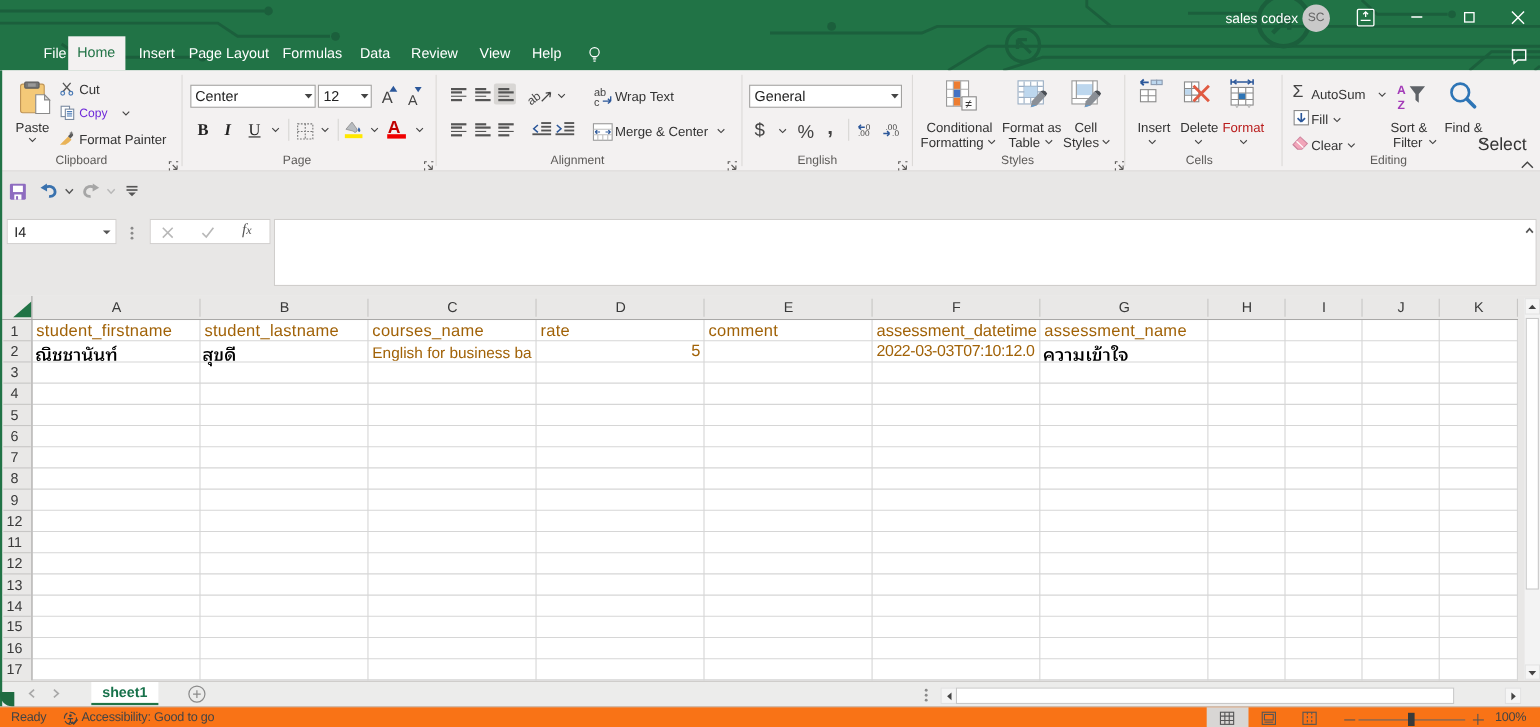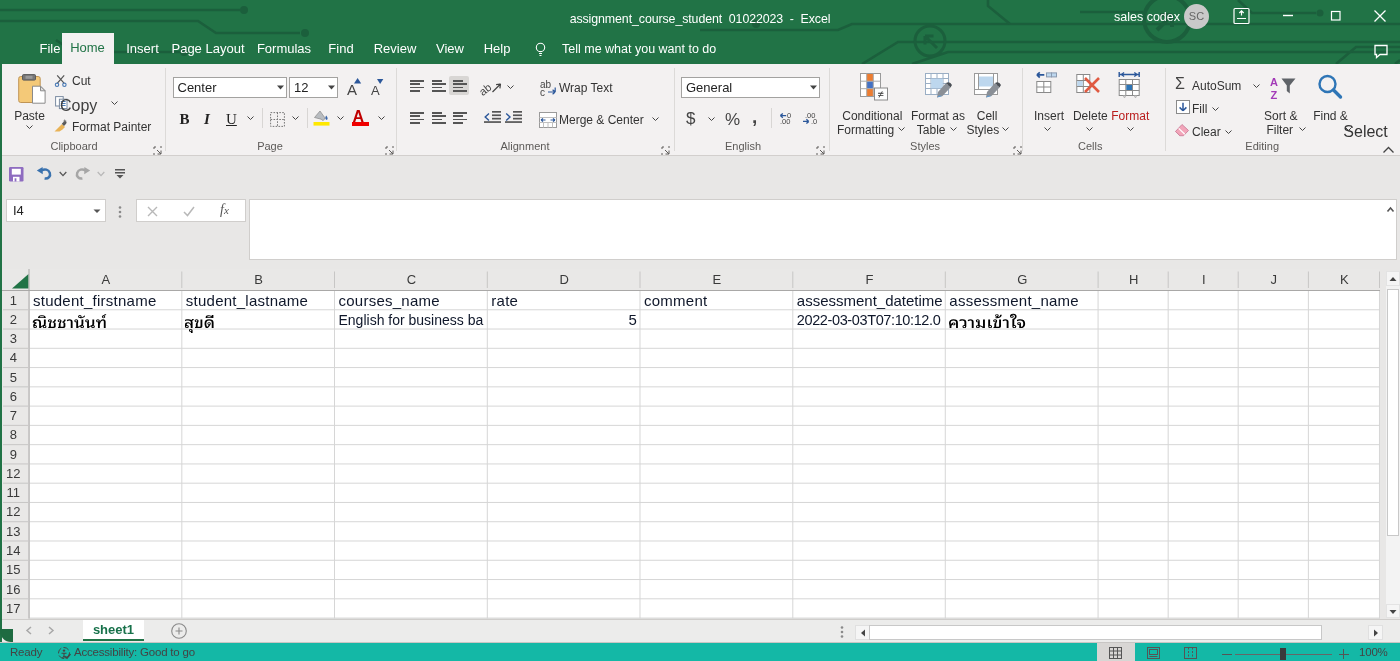--- a/index.html
+++ b/index.html
@@ -18,24 +18,24 @@
 .rtxt{position:absolute;font-size:12px;color:#333;white-space:nowrap}
 .cb{position:absolute;background:#fff;border:1px solid #a3a2a0;font-size:12px;color:#222;white-space:nowrap}
 .sel{position:absolute;background:#d8d6d4;border-radius:2px}
 #qfarea{position:absolute;left:0;top:156px;width:1400px;height:113px;background:#e8e7e6}
 #namebox{position:absolute;left:6px;top:43px;width:100px;height:23px;background:#fff;border:1px solid #d0cecc;font-size:13px;color:#222;line-height:21px;padding-left:6px}
 #fxbox{position:absolute;left:136px;top:43px;width:110px;height:23px;background:#fff;border:1px solid #d0cecc}
 #finput{position:absolute;left:249px;top:43px;width:1148px;height:61px;background:#fff;border:1px solid #d0cecc}
 #grid{position:absolute;left:0;top:269px;width:1400px;height:349.5px;background:#e8e7e6}
 .chead{position:absolute;top:0;height:21.5px;background:#e9e8e7;color:#3a3a3a;font-size:13px;text-align:center;line-height:22px}
 .rhead{position:absolute;left:2px;width:27.5px;background:#e9e8e7;color:#3a3a3a;font-size:13px;text-align:center;padding-right:5px}
-.cell{position:absolute;font-size:15px;color:#0f172a;white-space:nowrap;overflow:hidden;letter-spacing:0.25px}
+.cell{position:absolute;font-size:15px;color:#a16207;white-space:nowrap;overflow:hidden;letter-spacing:0.25px}
 #tabbar{position:absolute;left:0;top:618.5px;width:1400px;height:23.5px;background:#ececeb;border-top:1px solid #cfcdcb}
 #sheettab{position:absolute;left:83px;top:0;width:61px;height:21.5px;background:#fff;border-bottom:2.5px solid #217346;color:#17714a;font-weight:bold;font-size:13px;text-align:center;line-height:19px}
-#statusbar{position:absolute;left:0;top:642px;width:1400px;height:19px;background:#14b8a6;border-top:1px solid #c8c6c4;font-size:11.5px;color:#444;letter-spacing:-0.2px}
+#statusbar{position:absolute;left:0;top:642px;width:1400px;height:19px;background:#f97316;border-top:1px solid #c8c6c4;font-size:11.5px;color:#444;letter-spacing:-0.2px}
 svg{position:absolute;overflow:visible}
 
 </style>
 </head>
 <body>
 <div id="app">
 <div id="titlebar">
 <svg id="circuit" width="1400" height="64" viewBox="0 0 1400 64" style="left:0;top:0">
 <g stroke="#1b5f3c" stroke-width="2.6" fill="none">
  <path d="M862 64 L898 42 L1400 42"></path>
@@ -57,49 +57,47 @@
  <circle cx="756" cy="24" r="4"></circle>
  <circle cx="1320" cy="13" r="3.5"></circle>
 </g>
 <g stroke="#1b5f3c" stroke-width="3" fill="none">
  <circle cx="930" cy="41" r="15"></circle>
  <path d="M937 48 L925 36 M925 36 L933.5 36 M925 36 L925 44.5"></path>
  <circle cx="1167" cy="19" r="23" stroke-width="4"></circle>
  <path d="M1157 30 L1172 15 M1172 15 L1160 15 M1172 15 L1172 27" stroke-width="4"></path>
 </g>
 </svg>
-<div id="titletext">assignment_course_student&nbsp; 01022023&nbsp; -&nbsp; Excel</div>
 <div class="tbtxt" style="left:1114px;top:9.5px;font-size:12.5px">sales codex</div>
 <div id="avatar">SC</div>
 <svg id="winicons" width="1400" height="64" viewBox="0 0 1400 64" style="left:0;top:0">
 <g stroke="#fff" stroke-width="1.2" fill="none">
  <rect x="1234" y="8.5" width="15" height="15" rx="1"></rect>
  <path d="M1237 18.5 L1246 18.5 M1241.5 15.5 L1241.5 11 M1239.3 13 L1241.5 10.8 L1243.7 13"></path>
  <path d="M1283 15.5 L1293 15.5" stroke-width="1.4"></path>
  <rect x="1331.5" y="11.5" width="8.5" height="8.5"></rect>
  <path d="M1374.5 10.5 L1385.5 21.5 M1385.5 10.5 L1374.5 21.5" stroke-width="1.3"></path>
  <path d="M1375 45.5 h12 v9 h-7 l-3.5 3 v-3 h-1.5 z" stroke-width="1.3"></path>
 </g>
 </svg>
 <div class="mtab" style="left:28px;width:44px">File</div>
 <div id="hometab">Home</div>
 <div class="mtab" style="left:119px;width:47px">Insert</div>
 <div class="mtab" style="left:166px;width:84px">Page Layout</div>
 <div class="mtab" style="left:250px;width:68px">Formulas</div>
-<div class="mtab" style="left:318px;width:46px">Find</div>
+<div class="mtab" style="left:318px;width:46px">Data</div>
 <div class="mtab" style="left:364px;width:62px">Review</div>
 <div class="mtab" style="left:426px;width:48px">View</div>
 <div class="mtab" style="left:474px;width:46px">Help</div>
 <svg style="left:534px;top:42px" width="13" height="16" viewBox="0 0 13 16">
         <g stroke="#fff" fill="none" stroke-width="1.1">
           <circle cx="6.5" cy="5.5" r="4.2"></circle>
           <path d="M5 9.5 h3 M5 11.5 h3 M5.5 13.5 h2"></path>
         </g>
       </svg>
-<div class="mtab" style="left:562px;width:220px;text-align:left;font-size:12.5px">Tell me what you want to do</div>
 </div>
 <div id="ribbon">
       <svg style="left:18px;top:10px" width="28" height="30" viewBox="0 0 28 30">
 <rect x="0.7" y="2.5" width="21.5" height="26" rx="2" fill="#f4c978" stroke="#bf9455"></rect>
 <rect x="4.5" y="0.6" width="13" height="5.5" rx="1" fill="#777" stroke="#5a5a5a"></rect>
 <rect x="7.5" y="1.8" width="7" height="3" fill="#999"></rect>
 <path d="M14.5 12.2 h8 l4.6 4.6 v12.4 h-12.6 z" fill="#fff" stroke="#8a8a8a"></path>
 <path d="M22.5 12.2 l4.6 4.6 h-4.6 z" fill="#e0e0e0" stroke="#8a8a8a"></path>
 </svg>
       <div class="rtxt" style="left:-30.5px;top:44.5px;width:120px;text-align:center;font-size:12px;color:#333">Paste</div>
@@ -118,21 +116,21 @@
       <div class="rtxt" style="left:72px;top:9.5px;font-size:12px;color:#333">Cut</div>
       <svg style="left:54.5px;top:32px" width="13" height="13" viewBox="0 0 13 13">
         <g fill="#fff" stroke="#7a8aa0" stroke-width="1">
           <rect x="0.6" y="0.6" width="7.6" height="9.4"></rect>
           <rect x="4.4" y="3.2" width="7.6" height="9.4"></rect>
         </g>
         <g stroke="#4a7ab5">
           <path d="M5.8 5.5 h4.8 M5.8 7.5 h4.8 M5.8 9.5 h4.8"></path>
         </g>
       </svg>
-      <div class="rtxt" style="left:60px;top:32.5px;font-size:16px;color:#404040">Copy</div>
+      <div class="rtxt" style="left:72px;top:32.5px;font-size:11px;color:#6d28d9">Copy</div>
       <svg style="left:110.5px;top:37px" width="7" height="4" viewBox="0 0 7 4">
         <path d="M0.5 0.5 L3.5 3.5 L6.5 0.5" stroke="#444" fill="none" stroke-width="1"></path>
       </svg>
       <svg style="left:54px;top:55px" width="14" height="13" viewBox="0 0 14 13">
         <path d="M0.5 12.5 L5.5 7.5 L8 5 L11 8 L8.5 10.5 L5.5 12.5 Z" fill="#e9b357"></path>
         <path d="M7.8 4.8 L10 2.6 Q11 1.6 12.1 2.6 Q13.1 3.6 12.1 4.7 L10 6.9 Z" fill="#5a5a5a"></path>
         <path d="M10.8 0 l0.5 1.5 1.5 0.5 -1.5 0.5 -0.5 1.5 -0.5 -1.5 -1.5 -0.5 1.5 -0.5 z" fill="#6a6a6a"></path>
       </svg>
       <div class="rtxt" style="left:72px;top:55.5px;font-size:12px;color:#333">Format Painter</div>
       <div class="glbl" style="left:19.0px;width:110px">Clipboard</div>

